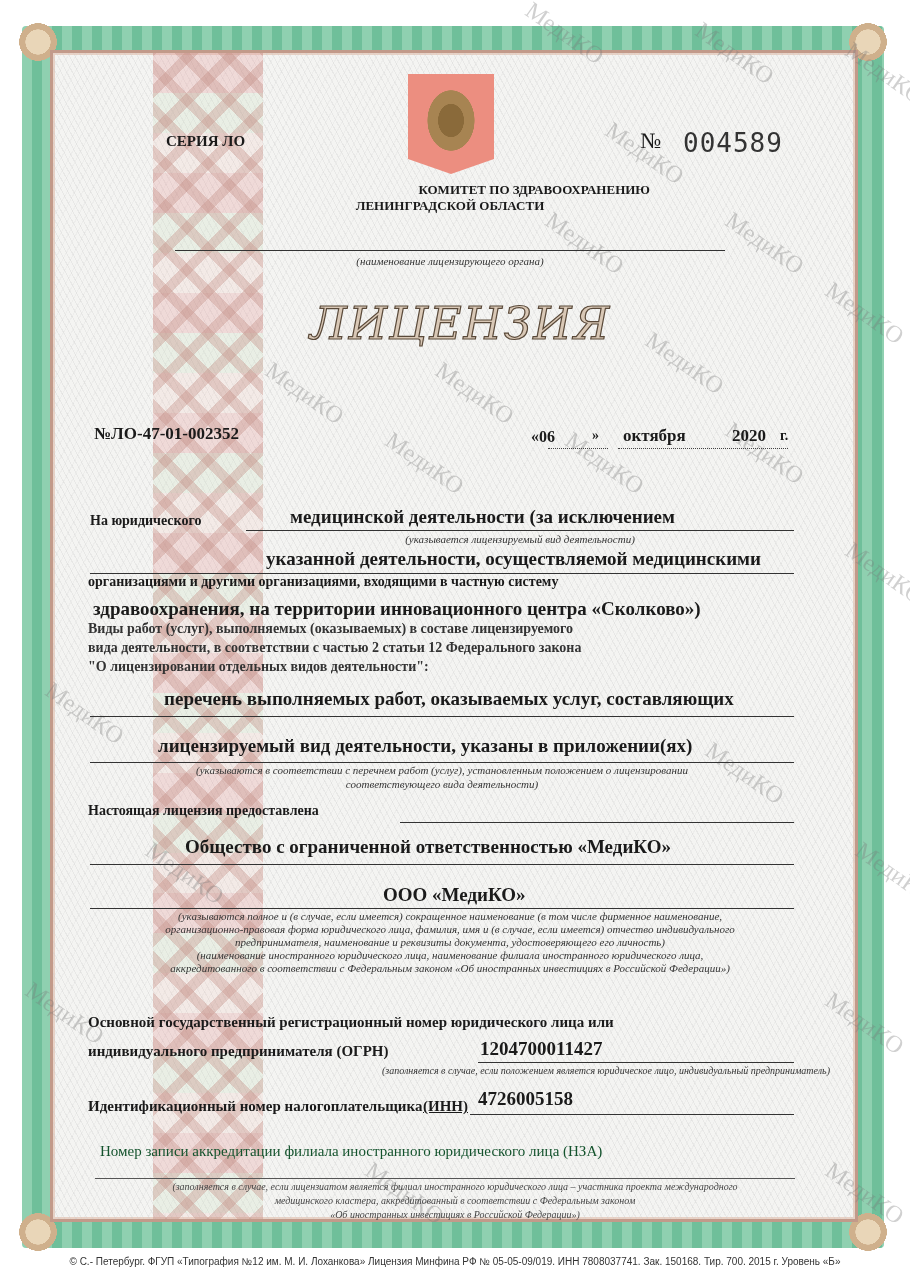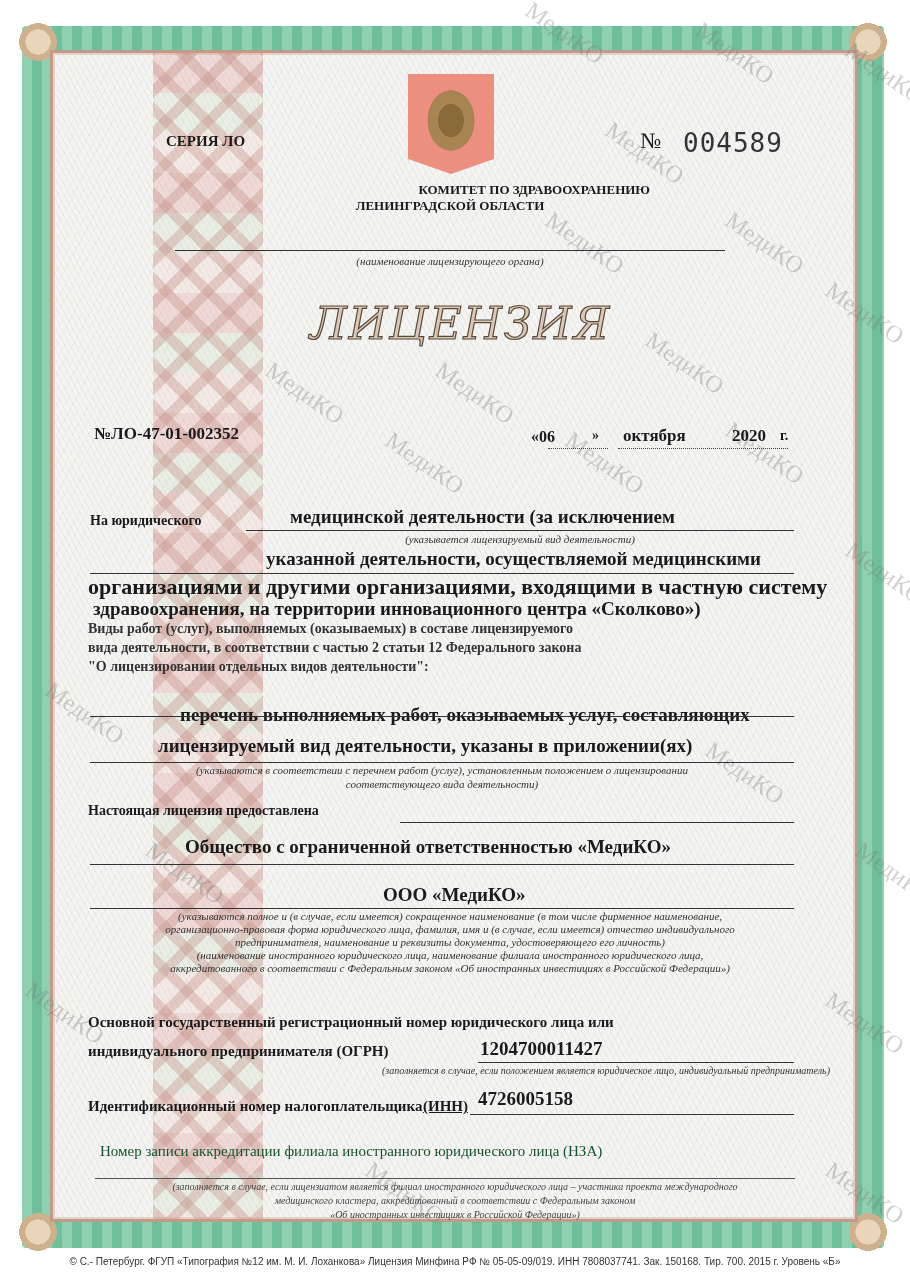--- a/index.html
+++ b/index.html
@@ -89,27 +89,27 @@
 <div class="abs b" style="left:780px;top:428px;font-size:14px;">г.</div>
 <div class="line" style="left:548px;width:60px;top:448px;border-top:1px dotted #444;"></div>
 <div class="line" style="left:618px;width:170px;top:448px;border-top:1px dotted #444;"></div>
 
 <div class="abs b" style="left:90px;top:513px;font-size:14px;">На юридического</div>
 <div class="abs b" style="left:290px;top:506px;font-size:19px;">медицинской деятельности (за исключением</div>
 <div class="line" style="left:246px;width:548px;top:530px;"></div>
 <div class="hint" style="left:246px;width:548px;top:533px;">(указывается лицензируемый вид деятельности)</div>
 <div class="abs b" style="left:266px;top:548px;font-size:19px;">указанной деятельности, осуществляемой медицинскими</div>
 <div class="line" style="left:90px;width:704px;top:573px;"></div>
-<div class="abs b" style="left:88px;top:574px;font-size:22px;">организациями и другими организациями, входящими в частную систему</div>
+<div class="abs b" style="left:88px;top:574px;font-size:14px;">организациями и другими организациями, входящими в частную систему</div>
 <div class="abs b" style="left:93px;top:598px;font-size:19px;">здравоохранения, на территории инновационного центра «Сколково»)</div>
 
 <div class="abs b" style="left:88px;top:621px;font-size:14px;color:#333;text-align:center;">Виды работ (услуг), выполняемых (оказываемых) в составе лицензируемого</div>
 <div class="abs b" style="left:88px;top:640px;font-size:14px;color:#333;">вида деятельности, в соответствии с частью  2 статьи 12 Федерального закона</div>
 <div class="abs b" style="left:88px;top:659px;font-size:14px;color:#333;">"О лицензировании отдельных видов деятельности":</div>
-<div class="abs b" style="left:180px;top:688px;font-size:19px;margin-top:16px;">перечень выполняемых работ, оказываемых услуг, составляющих</div>
+<div class="abs b" style="left:164px;top:688px;font-size:19px;">перечень выполняемых работ, оказываемых услуг, составляющих</div>
 <div class="line" style="left:90px;width:704px;top:716px;"></div>
 <div class="abs b" style="left:158px;top:735px;font-size:19px;">лицензируемый вид деятельности, указаны в приложении(ях)</div>
 <div class="line" style="left:90px;width:704px;top:762px;"></div>
 <div class="hint" style="left:90px;width:704px;top:764px;">(указываются в соответствии с перечнем работ (услуг), установленным положением о лицензировании</div>
 <div class="hint" style="left:90px;width:704px;top:778px;">соответствующего вида деятельности)</div>
 
 <div class="abs b" style="left:88px;top:803px;font-size:14px;">Настоящая лицензия предоставлена</div>
 <div class="line" style="left:400px;width:394px;top:822px;"></div>
 <div class="abs b" style="left:185px;top:836px;font-size:19px;">Общество с ограниченной ответственностью «МедиКО»</div>
 <div class="line" style="left:90px;width:704px;top:864px;"></div>

